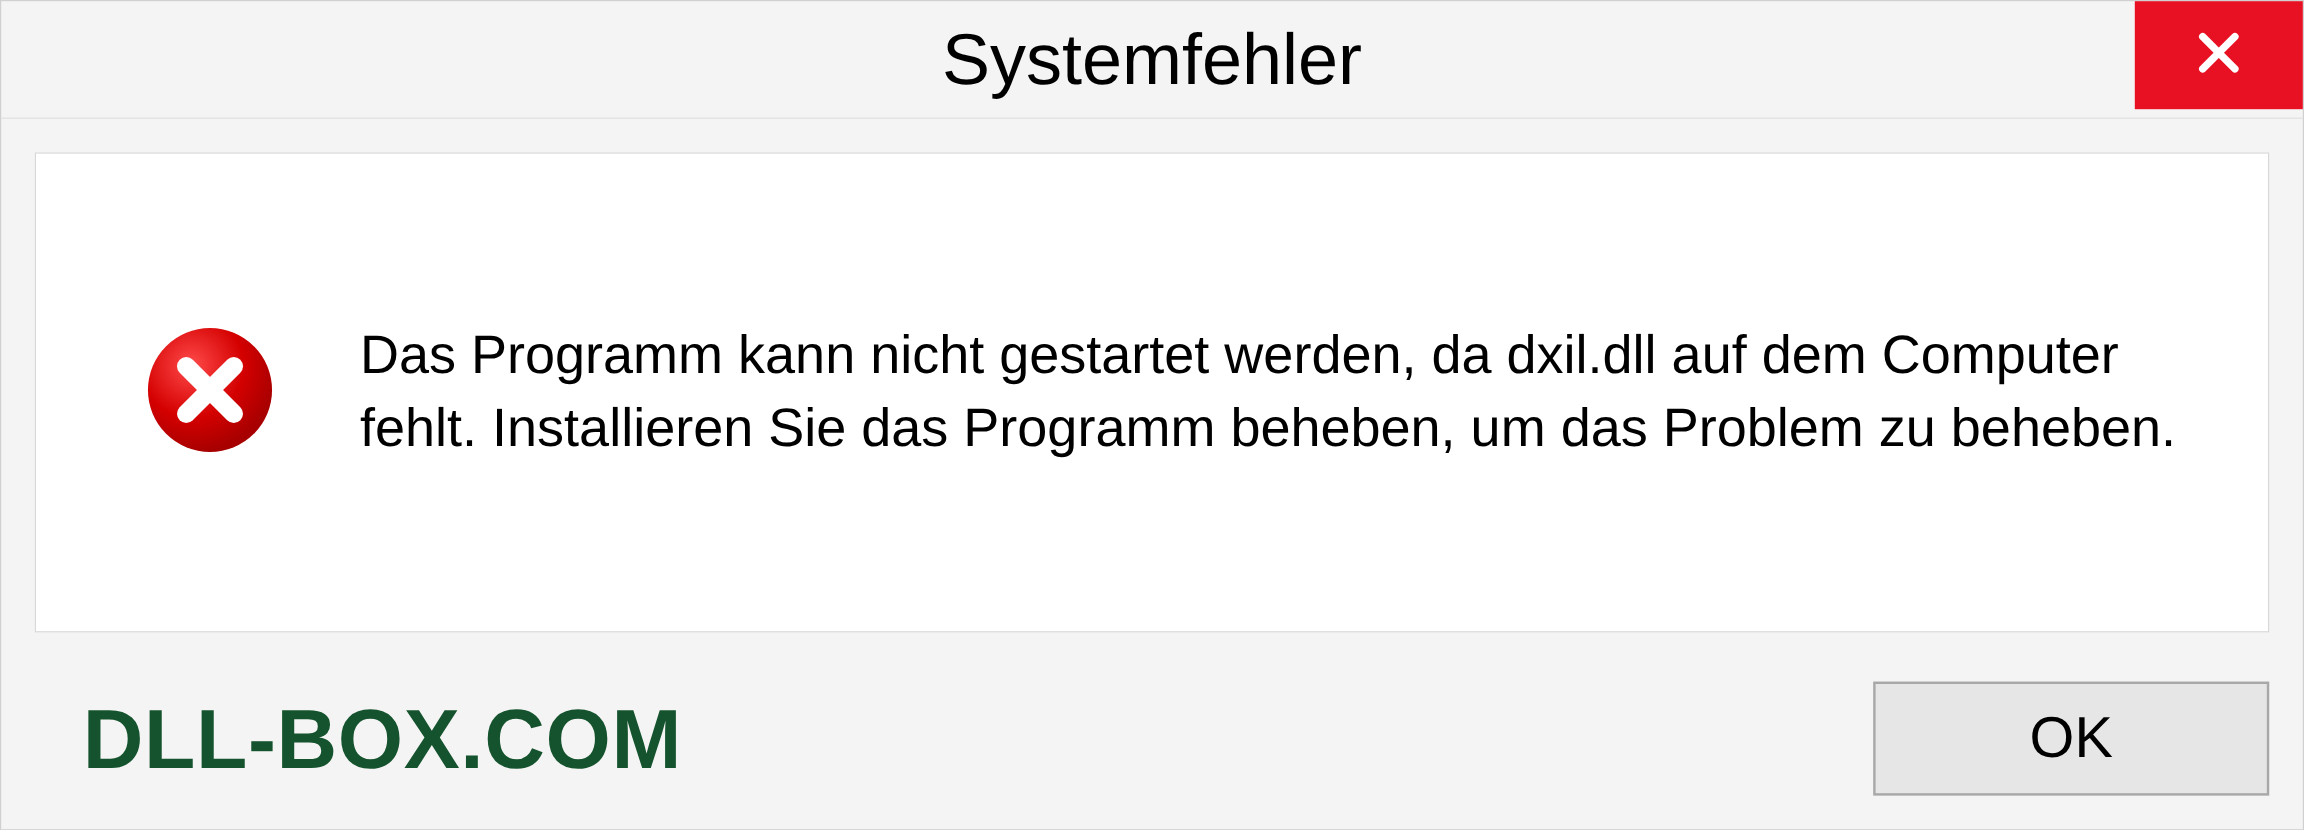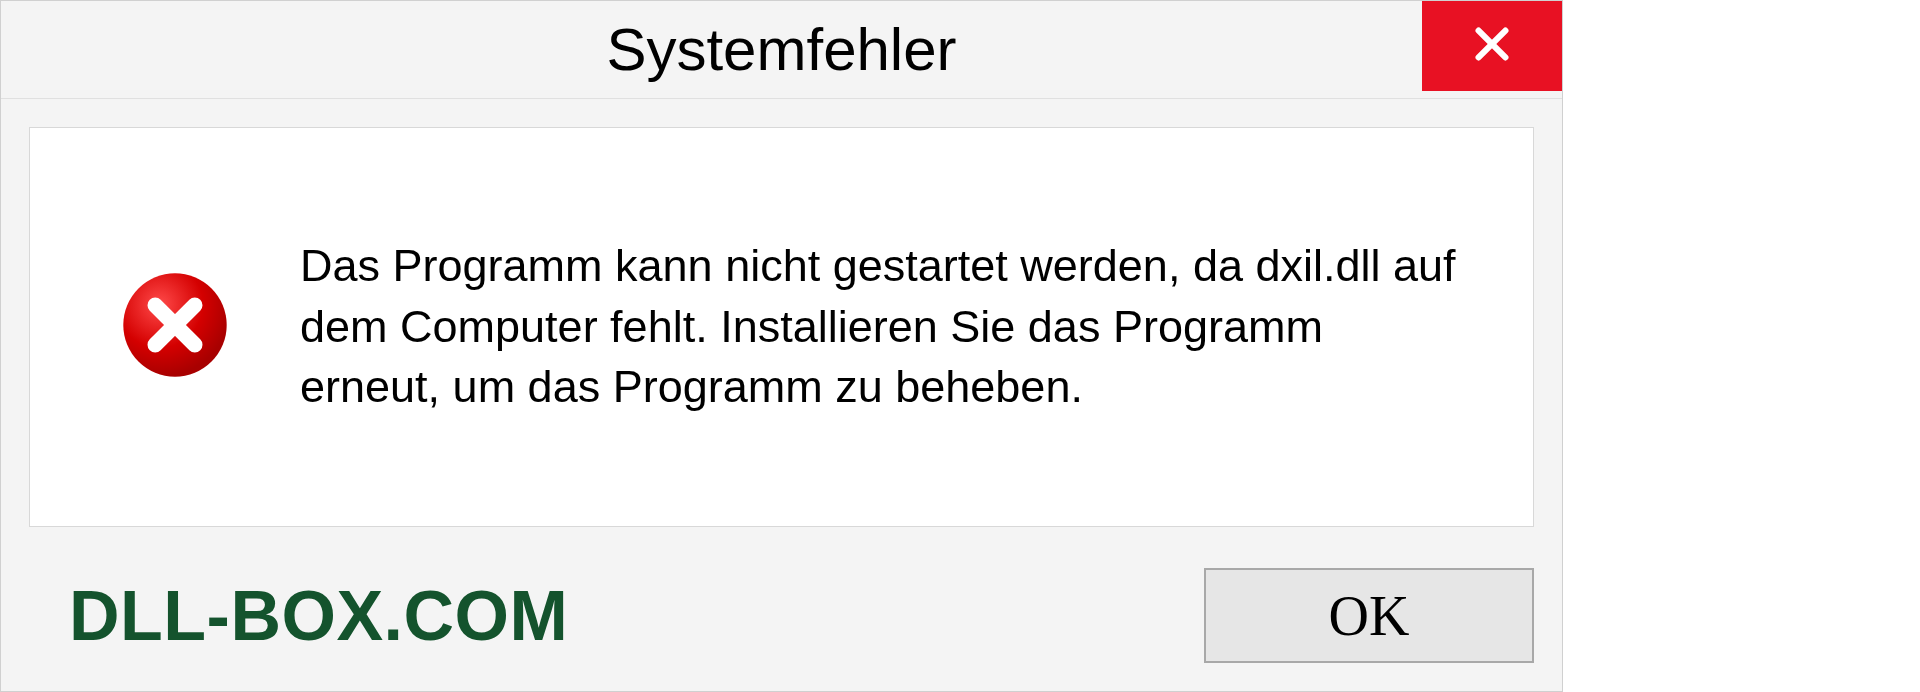--- a/index.html
+++ b/index.html
@@ -9,21 +9,21 @@
     }
     body {
       font-family: "Segoe UI", Tahoma, Arial, sans-serif;
       background: #fff;
       width: 1920px;
       height: 692px;
       position: relative;
       overflow: hidden;
     }
     .dialog {
-      width: 1563px;
+      width: 1920px;
       height: 692px;
       background: #f4f4f4;
       border: 1px solid #d0d0d0;
       position: relative;
     }
     .titlebar {
       height: 98px;
       display: flex;
       align-items: center;
       justify-content: center;
@@ -90,27 +90,27 @@
       color: #14532d;
       letter-spacing: 0.5px;
       font-family: Arial, sans-serif;
       padding-left: 40px;
     }
     .ok-button {
       width: 330px;
       height: 95px;
       background: #e6e6e6;
       border: 2px solid #a8a8a8;
-      font-size: 56px;
+      font-size: 48px;
       color: #000;
       display: flex;
       align-items: center;
       justify-content: center;
       cursor: pointer;
-      font-family: Liberation Serif, serif;
+      font-family: Liberation Sans, sans-serif;
     }
   </style>
 </head>
 <body>
 
 <div class="dialog">
 
   <div class="titlebar">
     <span class="title-text">Systemfehler</span>
     <div class="close-btn">
@@ -133,21 +133,21 @@
             <stop offset="100%" stop-color="#a80000"></stop>
           </radialGradient>
         </defs>
         <circle cx="50" cy="50" r="47" fill="url(#rg)"></circle>
         <g stroke="#ffffff" stroke-width="14" stroke-linecap="round">
           <line x1="32" y1="32" x2="68" y2="68"></line>
           <line x1="68" y1="32" x2="32" y2="68"></line>
         </g>
       </svg>
     </div>
-    <div class="message-text">Das Programm kann nicht gestartet werden, da dxil.dll auf dem Computer fehlt. Installieren Sie das Programm erneut, um das Programm zu beheben.</div>
+    <div class="message-text">Das Programm kann nicht gestartet werden, da dxil.dll auf dem Computer fehlt. Installieren Sie das Programm beheben, um das Problem zu beheben.</div>
   </div>
 
   <div class="footer">
     <div class="watermark">DLL-BOX.COM</div>
     <button class="ok-button">OK</button>
   </div>
 
 </div>
 
 </body></html>

